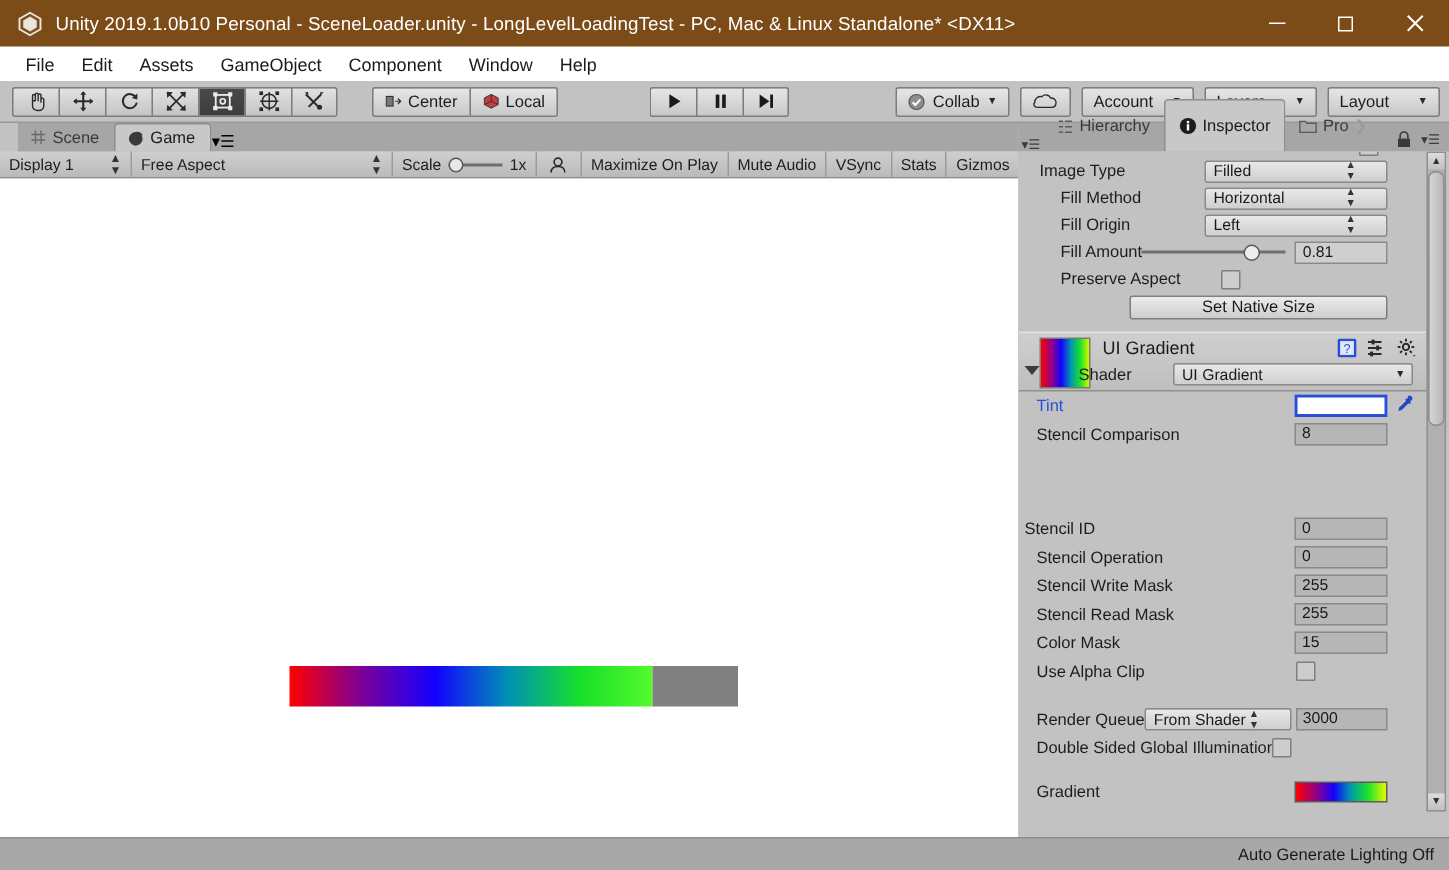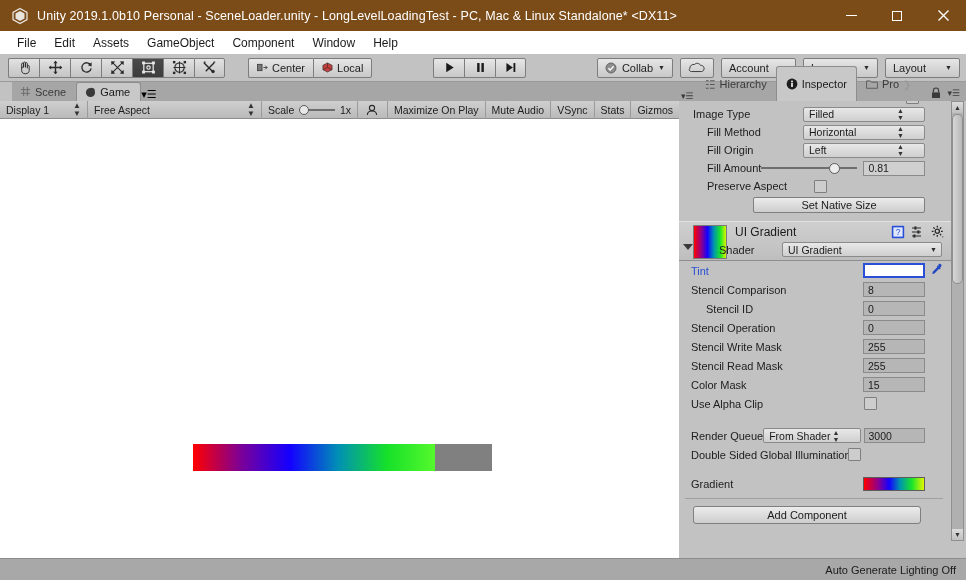--- a/index.html
+++ b/index.html
@@ -199,21 +199,21 @@
   .field-dd {
     height:15px; background:linear-gradient(#e8e8e8,#cfcfcf);
     border:1px solid #8a8a8a; border-radius:2px;
     display:flex; align-items:center; justify-content:space-between;
     padding:0 20px 0 5px; font-size:10.5px; color:#1a1a1a;
   }
   .dd-arrows { font-size:7px; line-height:7px; color:#333; text-align:center; }
 
   .field-num {
     height:15px; background:#b6b6b6; border:1px solid #8a8a8a;
-    display:flex; align-items:center; padding-left:4px;
+    display:flex; padding-left:4px;
     font-size:10.5px; color:#1a1a1a;
   }
   .checkbox {
     width:13px; height:13px; background:#cdcdcd; border:1px solid #7f7f7f;
     border-radius:1px;
   }
   .btn-wide {
     height:16px; background:linear-gradient(#ececec,#cdcdcd);
     border:1px solid #7f7f7f; border-radius:2px;
     display:flex; align-items:center; justify-content:center;
@@ -645,21 +645,21 @@
           </div>
 
           <div class="row" style="height:19px; padding-left:12px;">
             <span class="lbl">Stencil Comparison</span>
             <div class="spacer"></div>
             <div class="field-num" style="width:62px; margin-right:18px;">
               <span>8</span>
             </div>
           </div>
 
-          <div class="row" style="height:19px; padding-left:27px;">
+          <div class="row" style="height:19px; padding-left:4px;margin-top:44px;">
             <span class="lbl">Stencil ID</span>
             <div class="spacer"></div>
             <div class="field-num" style="width:62px; margin-right:18px;">
               <span>0</span>
             </div>
           </div>
 
           <div class="row" style="height:19px; padding-left:12px;">
             <span class="lbl">Stencil Operation</span>
             <div class="spacer"></div>

